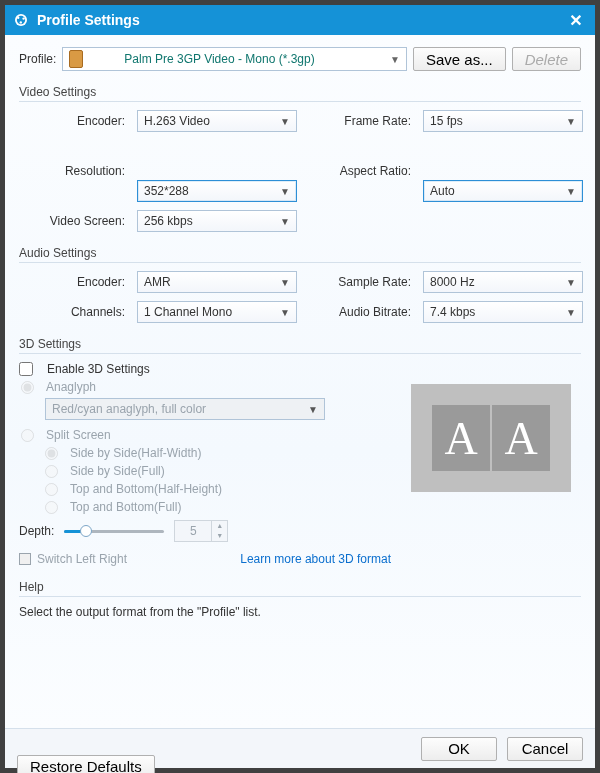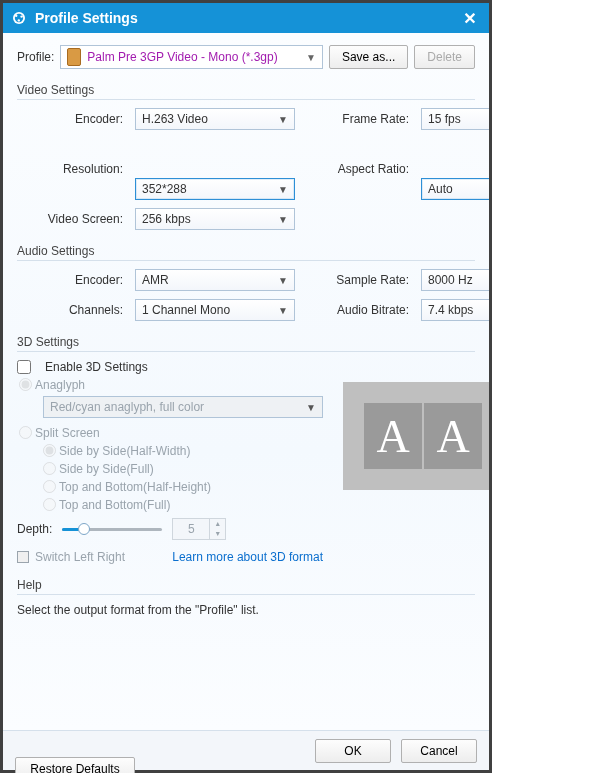--- a/index.html
+++ b/index.html
@@ -1,48 +1,48 @@
 <!DOCTYPE html>
 <html><head>
 <meta charset="utf-8">
 <style>
 * { box-sizing: border-box; margin: 0; padding: 0; font-family: "Segoe UI", Tahoma, sans-serif; }
 html, body { width: 600px; height: 773px; overflow: hidden; background: #fff; }
-.window { width: 492px; height: 773px; border: 3px solid #404040; display: flex; flex-direction: column; }
+.window { width: 600px; height: 773px; border: 5px solid #404040; display: flex; flex-direction: column; }
 .titlebar { height: 30px; background: #1592d7; color: #fff; display: flex; align-items: center; padding: 0 8px; font-size: 14px; font-weight: 600; }
 .titlebar .app-icon { width: 16px; height: 16px; margin-right: 8px; display:inline-block;}
 .titlebar .app-icon svg{width:16px;height:16px;}
 .titlebar .close { margin-left: auto; width: 22px; text-align: center; font-size: 16px; cursor: pointer; }
 .body { flex: 1; background: linear-gradient(#fbfdff,#f4f9fe 60%,#fbfdff); padding: 12px 14px 8px 14px; font-size: 12px; color: #333; overflow: hidden; }
 .row-profile { display: flex; align-items: center; gap: 6px; margin-bottom: 14px; }
 .row-profile .lbl { color: #333; }
 .profile-combo { flex: 1; height: 24px; border: 1px solid #b0c4d8; background: #fff; display: flex; align-items: center; padding: 0 6px; gap: 6px; cursor: pointer; }
 .profile-combo .thumb { width: 14px; height: 18px; background: #d99a44; border: 1px solid #a86b20; border-radius: 2px; }
-.profile-combo .txt { color: #a21caf; flex: 1; overflow: hidden; white-space: nowrap; }
+.profile-combo .txt { color: #0f766e; flex: 1; overflow: hidden; white-space: nowrap; margin-left: 35px; }
 .profile-combo .chev { color: #666; font-size: 10px; }
-.btn { height: 24px; border: 1px solid #b0b0b0; background: linear-gradient(#fdfdfd,#ededed); padding: 0 12px; font-size: 12px; cursor: pointer; border-radius: 2px; }
-.btn:disabled, .btn.disabled { color: #aaa; cursor: default; }
+.btn { height: 24px; border: 1px solid #b0b0b0; background: linear-gradient(#fdfdfd,#ededed); padding: 0 12px; font-size: 15px; cursor: pointer; border-radius: 2px; }
+.btn:disabled, .btn.disabled { color: #aaa; cursor: default; font-style: italic; }
 .group { margin-bottom: 14px; }
 .group-title { font-size: 12px; color: #444; padding-bottom: 2px; border-bottom: 1px solid #d5e0eb; margin: 0 0 8px 0; }
 .grid2 { display: grid; grid-template-columns: 110px 160px 110px 160px; row-gap: 8px; column-gap: 8px; align-items: center; }
 .grid2 .lbl { text-align: right; color: #333; padding-right: 4px; }
 .combo { height: 22px; border: 1px solid #b0c4d8; background: linear-gradient(#fff,#f3f6fb); display: flex; align-items: center; padding: 0 6px; cursor: pointer; }
 .combo .txt { flex: 1; color: #333; white-space: nowrap; overflow: hidden; }
 .combo .chev { color: #555; font-size: 10px; }
 .combo.hi { border-color: #2d8fd6; box-shadow: 0 0 0 1px rgba(45,143,214,.15) inset; margin-top: 40px; }
 .combo.disabled { background: #eef1f4; color: #9aa4ad; cursor: default; }
 .combo.disabled .txt { color: #9aa4ad; }
 .chk { display: flex; align-items: center; gap: 14px; }
 .chk input { width: 14px; height: 14px; }
 .threeD-wrap { display: flex; gap: 20px; }
 .threeD-left { flex: 1; }
 .threeD-right { width: 170px; padding-top: 8px; }
 .preview { width: 160px; height: 108px; background: #bfbfbf; display: flex; align-items: center; justify-content: center; gap: 2px; }
 .preview .AA { background: #9a9a9a; color: #fff; font-size: 46px; font-weight: 400; font-family: Georgia, serif; width: 58px; height: 66px; display: flex; align-items: center; justify-content: center; }
-.radio-row { display: flex; align-items: flex-start; gap: 3px; color: #9aa4ad; margin: 4px 0 4px 2px; }
+.radio-row { display: flex; align-items: flex-end; gap: 12px; color: #9aa4ad; margin: 4px 0 4px 2px; }
 .radio-row.sub { margin-left: 26px; }
 .radio-row input[type=radio]{ accent-color: #9aa4ad; }
 .radio-row.disabled input { opacity: .6; }
 .depth-row { display: flex; align-items: center; gap: 10px; margin-top: 6px; color: #333; }
 .slider { position: relative; width: 100px; height: 14px; }
 .slider .track { position: absolute; top: 6px; left: 0; right: 0; height: 3px; background: #aeb6be; border-radius: 2px; }
 .slider .fill { position: absolute; top: 6px; left: 0; width: 22px; height: 3px; background: #1592d7; border-radius: 2px; }
 .slider .thumb { position: absolute; top: 1px; left: 16px; width: 12px; height: 12px; background: #fff; border: 1px solid #7da6c8; border-radius: 50%; }
 .spin { width: 54px; height: 22px; border: 1px solid #cfd6dd; background: #f3f6fa; display: flex; align-items: center; }
 .spin .val { flex: 1; text-align: center; color: #9aa4ad; }

